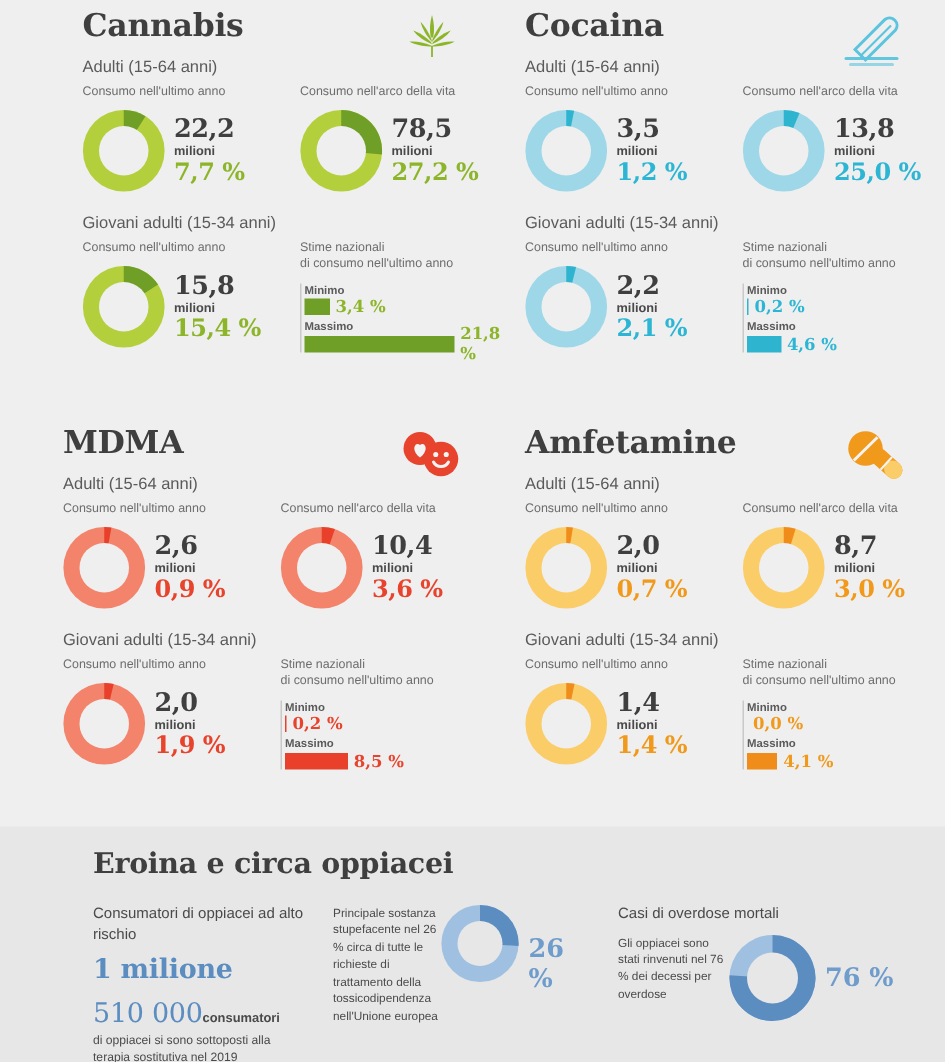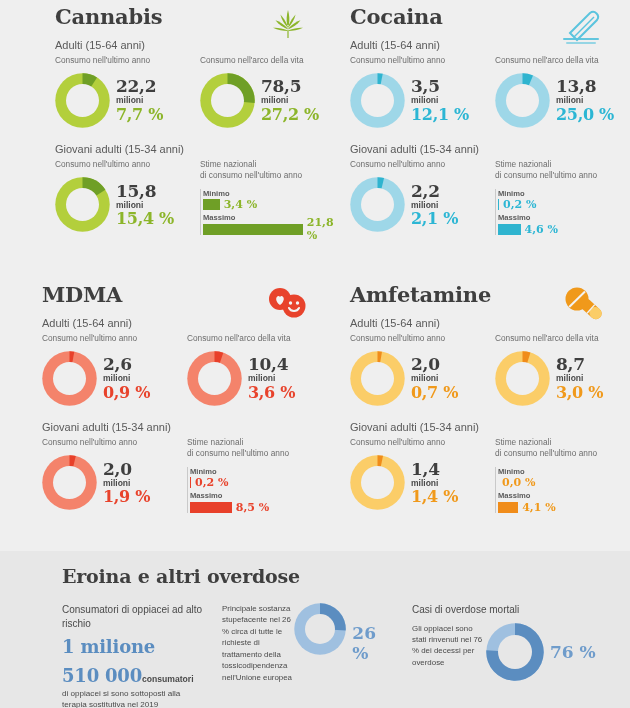--- a/index.html
+++ b/index.html
@@ -87,21 +87,21 @@
   .h-col{position:absolute;top:52px;}
   .h1{left:62px;width:145px;}
   .h2{left:222px;width:175px;}
   .h3{left:412px;width:200px;}
   .h-head{font-size:10px;color:#4a4a4a;line-height:1.35;margin:0 0 6px 0;}
   .h-big{
     font-family:"DejaVu Serif", serif;font-weight:bold;font-size:18px;
     color:#5b8dc0;margin:4px 0 8px 0;letter-spacing:-0.2px;
   }
   .h-big2{
-    font-family:"DejaVu Serif", serif;font-weight:bold;font-size:18px;
+    font-family:"DejaVu Serif", serif;font-weight:normal;font-size:18px;
     color:#5b8dc0;letter-spacing:-0.2px;margin-top:24px;
   }
   .h-inline{font-size:8.6px;font-weight:bold;color:#4a4a4a;}
   .h-small{font-size:8.1px;color:#4a4a4a;line-height:1.4;margin-top:2px;}
   .h-body{font-size:7.9px;color:#4a4a4a;line-height:1.45;width:74px;}
   .h-flex{display:flex;align-items:flex-start;}
   .h-pct{
     font-family:"DejaVu Serif", serif;font-weight:bold;font-size:17px;
     color:#6f9ccb;margin-left:6px;align-self:center;
   }
@@ -215,21 +215,21 @@
       <div class="donut">
         <svg width="55" height="55" viewBox="0 0 55 55">
     <circle cx="27.5" cy="27.5" r="27.225" fill="#9ed7e8"></circle>
     <path d="M 27.5 27.5 L 27.5 0.2749999999999986 A 27.225 27.225 0 0 1 32.74 0.78 Z" fill="#2fb4cf"></path>
     <circle cx="27.5" cy="27.5" r="16.5" fill="#efefef"></circle>
   </svg>
       </div>
       <div class="vals">
         <div class="v-num">3,5</div>
         <div class="v-unit">milioni</div>
-        <div class="v-pct" style="color:#2cb6d4">12,1 %</div>
+        <div class="v-pct" style="color:#2cb6d4">1,2 %</div>
       </div>
     </div>
       </div>
       <div class="col">
         <p class="sub-label">Consumo nell'arco della vita</p>
 
     <div class="chart-row">
       <div class="donut">
         <svg width="55" height="55" viewBox="0 0 55 55">
     <circle cx="27.5" cy="27.5" r="27.225" fill="#9ed7e8"></circle>
@@ -505,21 +505,21 @@
       <path d="M6.2 21 L22 5.5" stroke="#f3f3f3" stroke-width="2"></path>
       <g transform="rotate(42 28 22)">
         <rect x="16" y="17" width="25" height="11.5" rx="5.75" fill="#f0991b"></rect>
         <rect x="28.5" y="17" width="12.5" height="11.5" rx="5.75" fill="#fbcd68"></rect>
         <path d="M28.5 17 L28.5 28.5" stroke="#f3f3f3" stroke-width="1.4"></path>
       </g>
     </svg>
   </div>
 
   <div class="heroin">
-    <h2 class="heroin-title">Eroina e altri overdose</h2>
+    <h2 class="heroin-title">Eroina e circa oppiacei</h2>
 
     <div class="h-col h1">
       <p class="h-head">Consumatori di oppiacei ad alto rischio</p>
       <div class="h-big">1 milione</div>
       <div>
         <span class="h-big2">510 000</span><span class="h-inline">consumatori</span>
       </div>
       <div class="h-small">di oppiacei si sono sottoposti alla terapia sostitutiva nel 2019</div>
     </div>
 

